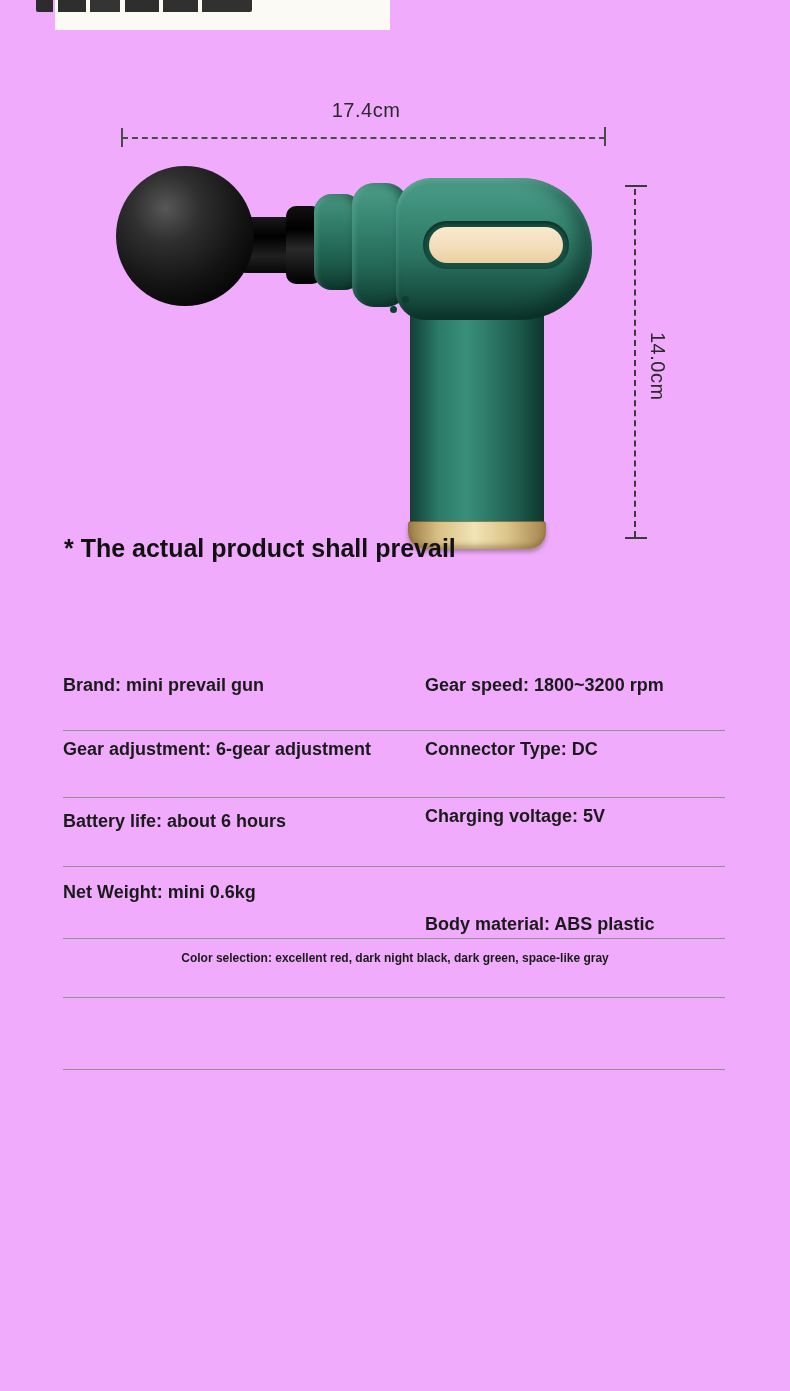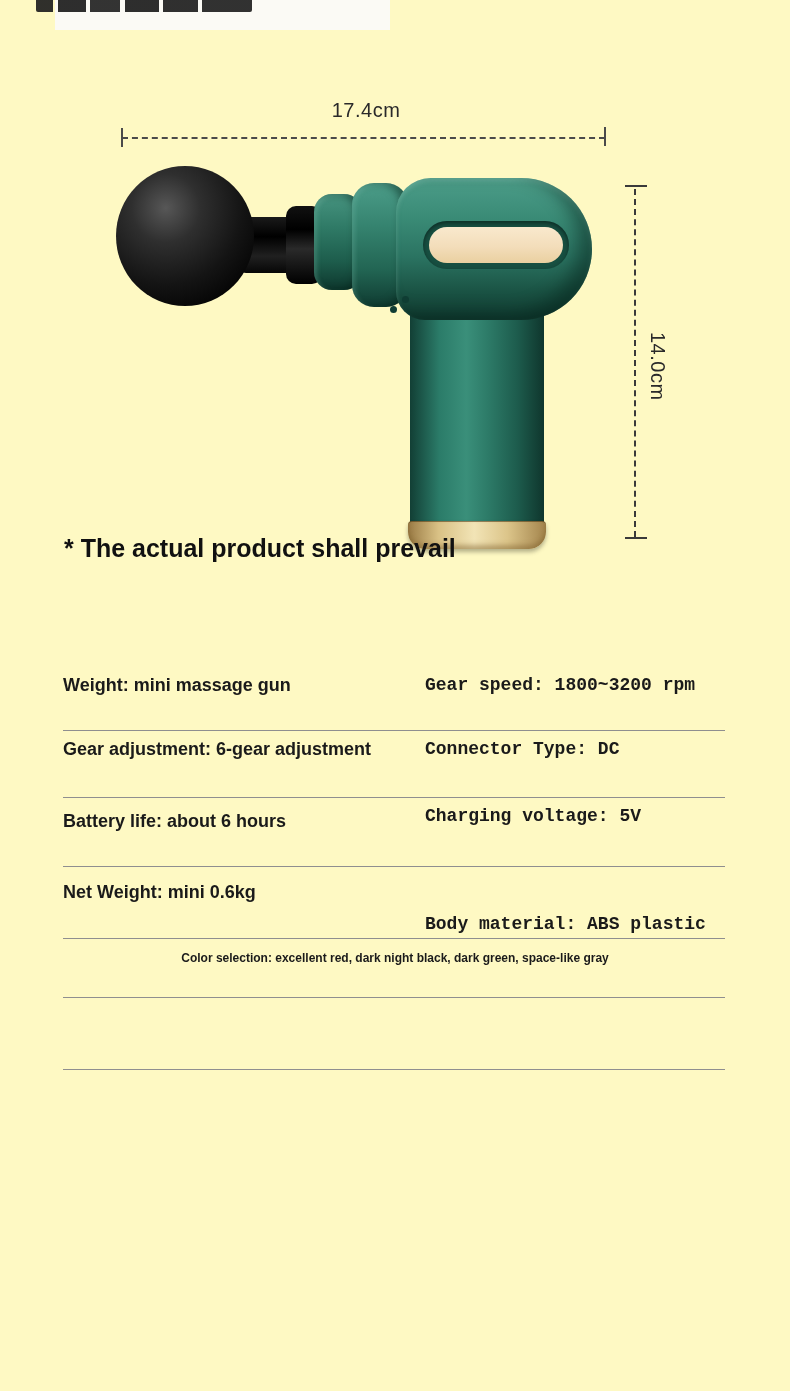--- a/index.html
+++ b/index.html
@@ -1,18 +1,18 @@
 <!DOCTYPE html>
 <html><head>
 <meta charset="utf-8">
 <style>
   html,body{margin:0;padding:0;background:#ffffff;}
   .page{
     position:relative;width:790px;height:1391px;margin:0 auto;
-    background:#fef9c3;overflow:hidden;
+    background:#f0abfc;overflow:hidden;
     font-family:"Liberation Sans", sans-serif;color:#1a1a1a;
   }
   
   .top-band{position:absolute;left:55px;top:0;width:335px;height:30px;background:#fbfaf5;}
   .top-fragment{
     position:absolute;left:36px;top:0;width:216px;height:12px;opacity:.92;
     background:linear-gradient(90deg,
       #1e1e1e 0 8%, rgba(0,0,0,0) 8% 10%,
       #1c1c1c 10% 23%, rgba(0,0,0,0) 23% 25%,
       #222222 25% 39%, rgba(0,0,0,0) 39% 41%,
@@ -86,21 +86,21 @@
     border-top:1px solid rgba(70,50,15,.55);
     background:linear-gradient(90deg,#9a7b45 0%,#d9c185 22%,#f2e4b6 48%,#dcc librar 0,#dcc58a 0);
     background:linear-gradient(90deg,#9a7b45 0%,#d9c185 22%,#f2e4b6 48%,#dcc58a 72%,#a3844c 100%);
     box-shadow:0 3px 4px rgba(40,40,30,.35), inset 0 -4px 5px rgba(120,90,40,.45);
   }
   
   .disclaimer{position:absolute;left:64px;top:534px;font-size:25px;font-weight:700;color:#111;}
   
   .spec-text{position:absolute;font-size:18px;font-weight:700;color:#1a1a1a;white-space:nowrap;}
   .col-left{left:63px;}
-  .col-right{left:425px;font-family:Liberation Mono, monospace;}
+  .col-right{left:425px;}
   .r1{top:675px;} .r2{top:739px;} .r3l{top:811px;} .r3r{top:806px;}
   .r4l{top:882px;} .r4r{top:914px;}
   .divider{position:absolute;left:63px;width:662px;height:1px;background:#8f8f8f;}
   .dv1{top:730px;} .dv2{top:797px;} .dv3{top:866px;} .dv4{top:938px;}
   .dv5{top:997px;} .dv6{top:1069px;}
   .full-row{position:absolute;font-size:12px;font-weight:700;color:#1a1a1a;text-align:center;}
   .color-row{left:40px;width:710px;top:951px;white-space:nowrap;}
   .heads-row{left:70px;width:650px;top:1013px;line-height:23px;}
 </style>
 </head>
@@ -131,21 +131,21 @@
     <div class="body-main"></div>
     <div class="pill-outer"></div>
     <div class="pill-inner"></div>
     <div class="dot d1"></div>
     <div class="dot d2"></div>
     <div class="sphere"></div>
   </div>
 
   <div class="disclaimer">* The actual product shall prevail</div>
 
-  <div class="spec-text col-left r1">Weight: mini massage gun</div>
+  <div class="spec-text col-left r1">Brand: mini prevail gun</div>
   <div class="spec-text col-right r1">Gear speed: 1800~3200 rpm</div>
   <div class="divider dv1"></div>
 
   <div class="spec-text col-left r2">Gear adjustment: 6-gear adjustment</div>
   <div class="spec-text col-right r2">Connector Type: DC</div>
   <div class="divider dv2"></div>
 
   <div class="spec-text col-left r3l">Battery life: about 6 hours</div>
   <div class="spec-text col-right r3r">Charging voltage: 5V</div>
   <div class="divider dv3"></div>

